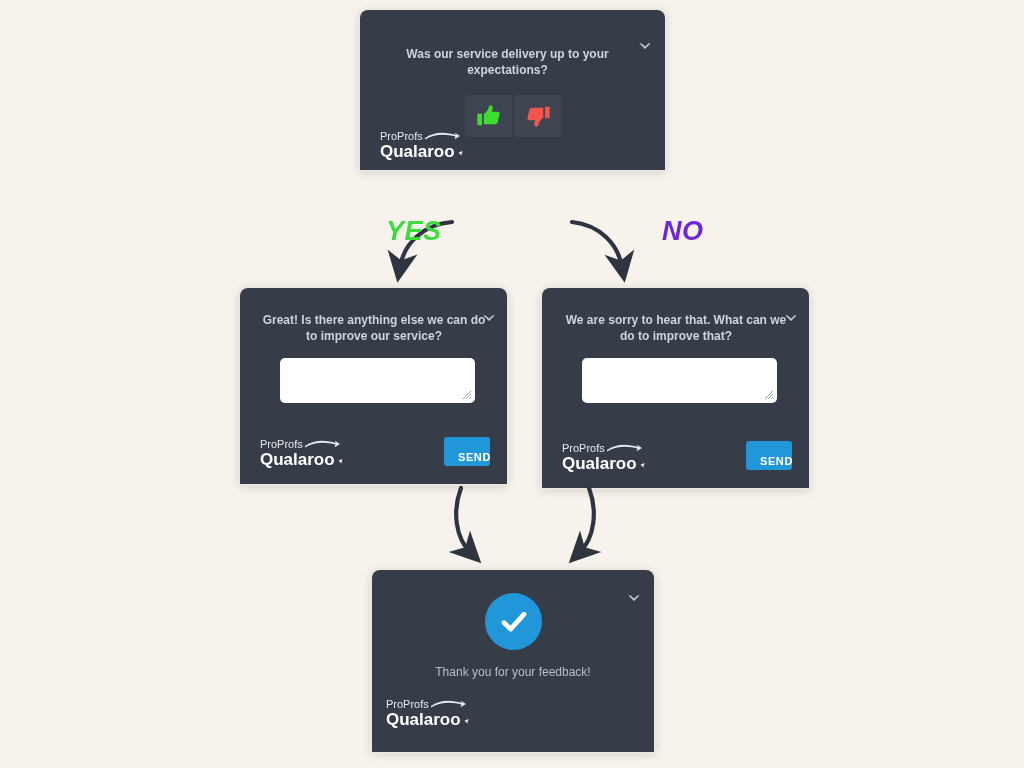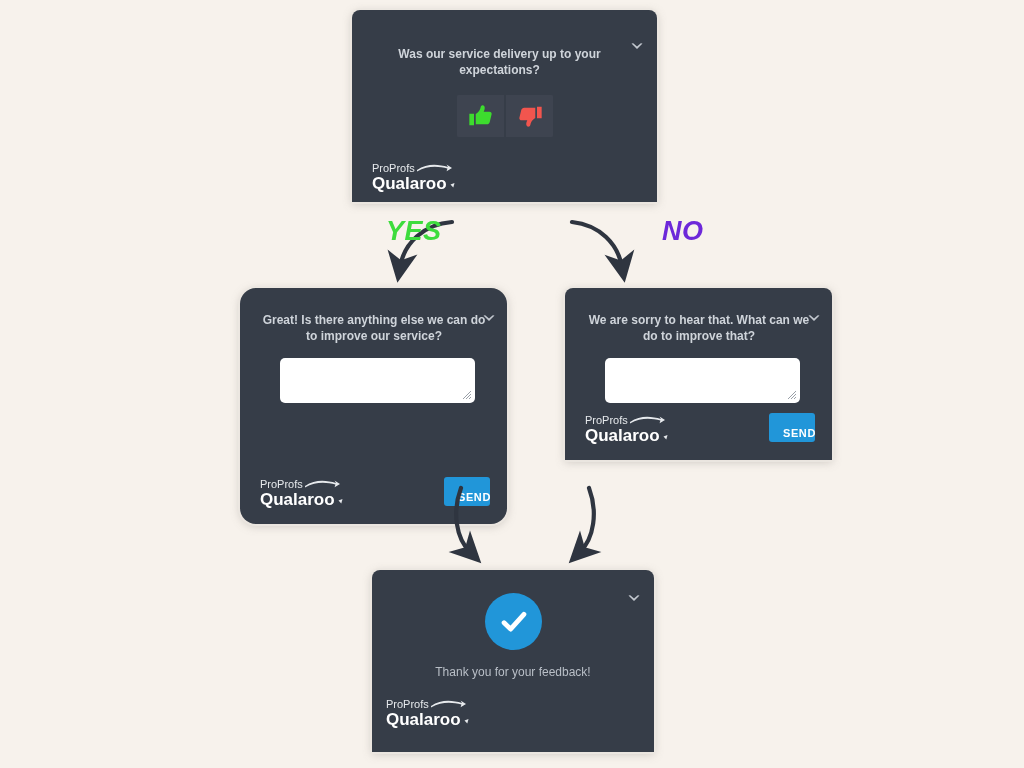--- a/index.html
+++ b/index.html
@@ -124,21 +124,21 @@
     font-family:"Liberation Sans", sans-serif;
     margin-left:44px;
   }
   .arrow-layer{position:absolute;inset:0;pointer-events:none;}
 </style>
 </head>
 <body>
 
 <div class="stage">
 
-  <div class="card" style="left:352px;top:10px;width:305px;height:192px;">
+  <div class="card" style="left:360px;top:10px;width:305px;height:160px;">
     <div class="card-inner">
       <span class="chevron" style="right:12px;top:28px;">
         <svg viewBox="0 0 16 16">
             <path d="M2.5 5.5 L8 11 L13.5 5.5 L11.8 5.2 L8 8.6 L4.2 5.2 Z" fill="#c3c8cf"></path>
           </svg>
       </span>
 
       <div class="q-title" style="left:40px;top:36px;width:215px;">Was our service delivery up to your expectations?</div>
 
       <div class="thumbs" style="left:465px;top:85px;left:105px;top:85px;">
@@ -164,21 +164,21 @@
         <svg viewBox="0 0 92 34">
           <text x="0" y="12" fill="#e6e9ec" font-family="Liberation Sans, sans-serif" font-size="11">ProProfs</text>
           <path d="M45 10 C55 3, 66 4, 76 7 L74.5 4.6 L80 8 L74.6 11.2 L75.4 8.6 C66 6, 55.5 5.5, 45 11.6 Z" fill="#e6e9ec"></path>
           <text x="0" y="29" fill="#ffffff" font-family="Liberation Sans, sans-serif" font-size="17" font-weight="bold">Qualaroo</text>
           <path d="M78.5 24.5 l4 -1.5 l-1.2 4.6 z" fill="#e6e9ec"></path>
         </svg>
       </div>
     </div>
   </div>
 
-  <div class="card" style="left:240px;top:288px;width:267px;height:236px;border-radius:16px;">
+  <div class="card" style="left:240px;top:288px;width:267px;height:196px;">
     <div class="card-inner">
       <span class="chevron" style="right:10px;top:22px;">
         <svg viewBox="0 0 16 16">
             <path d="M2.5 5.5 L8 11 L13.5 5.5 L11.8 5.2 L8 8.6 L4.2 5.2 Z" fill="#c3c8cf"></path>
           </svg>
       </span>
 
       <div class="q-title" style="left:20px;top:24px;width:228px;">Great! Is there anything else we can do to improve our service?</div>
 
       <div class="ta-wrap" style="left:40px;top:70px;width:195px;height:45px;">
@@ -194,21 +194,21 @@
           <path d="M45 10 C55 3, 66 4, 76 7 L74.5 4.6 L80 8 L74.6 11.2 L75.4 8.6 C66 6, 55.5 5.5, 45 11.6 Z" fill="#e6e9ec"></path>
           <text x="0" y="29" fill="#ffffff" font-family="Liberation Sans, sans-serif" font-size="17" font-weight="bold">Qualaroo</text>
           <path d="M78.5 24.5 l4 -1.5 l-1.2 4.6 z" fill="#e6e9ec"></path>
         </svg>
       </div>
 
       <button class="send-btn" style="right:17px;bottom:18px;">SEND</button>
     </div>
   </div>
 
-  <div class="card" style="left:542px;top:288px;width:267px;height:172px;margin-left:23px;">
+  <div class="card" style="left:542px;top:288px;width:267px;height:200px;">
     <div class="card-inner">
       <span class="chevron" style="right:10px;top:22px;">
         <svg viewBox="0 0 16 16">
             <path d="M2.5 5.5 L8 11 L13.5 5.5 L11.8 5.2 L8 8.6 L4.2 5.2 Z" fill="#c3c8cf"></path>
           </svg>
       </span>
 
       <div class="q-title" style="left:16px;top:24px;width:236px;">We are sorry to hear that. What can we do to improve that?</div>
 
       <div class="ta-wrap" style="left:40px;top:70px;width:195px;height:45px;">

